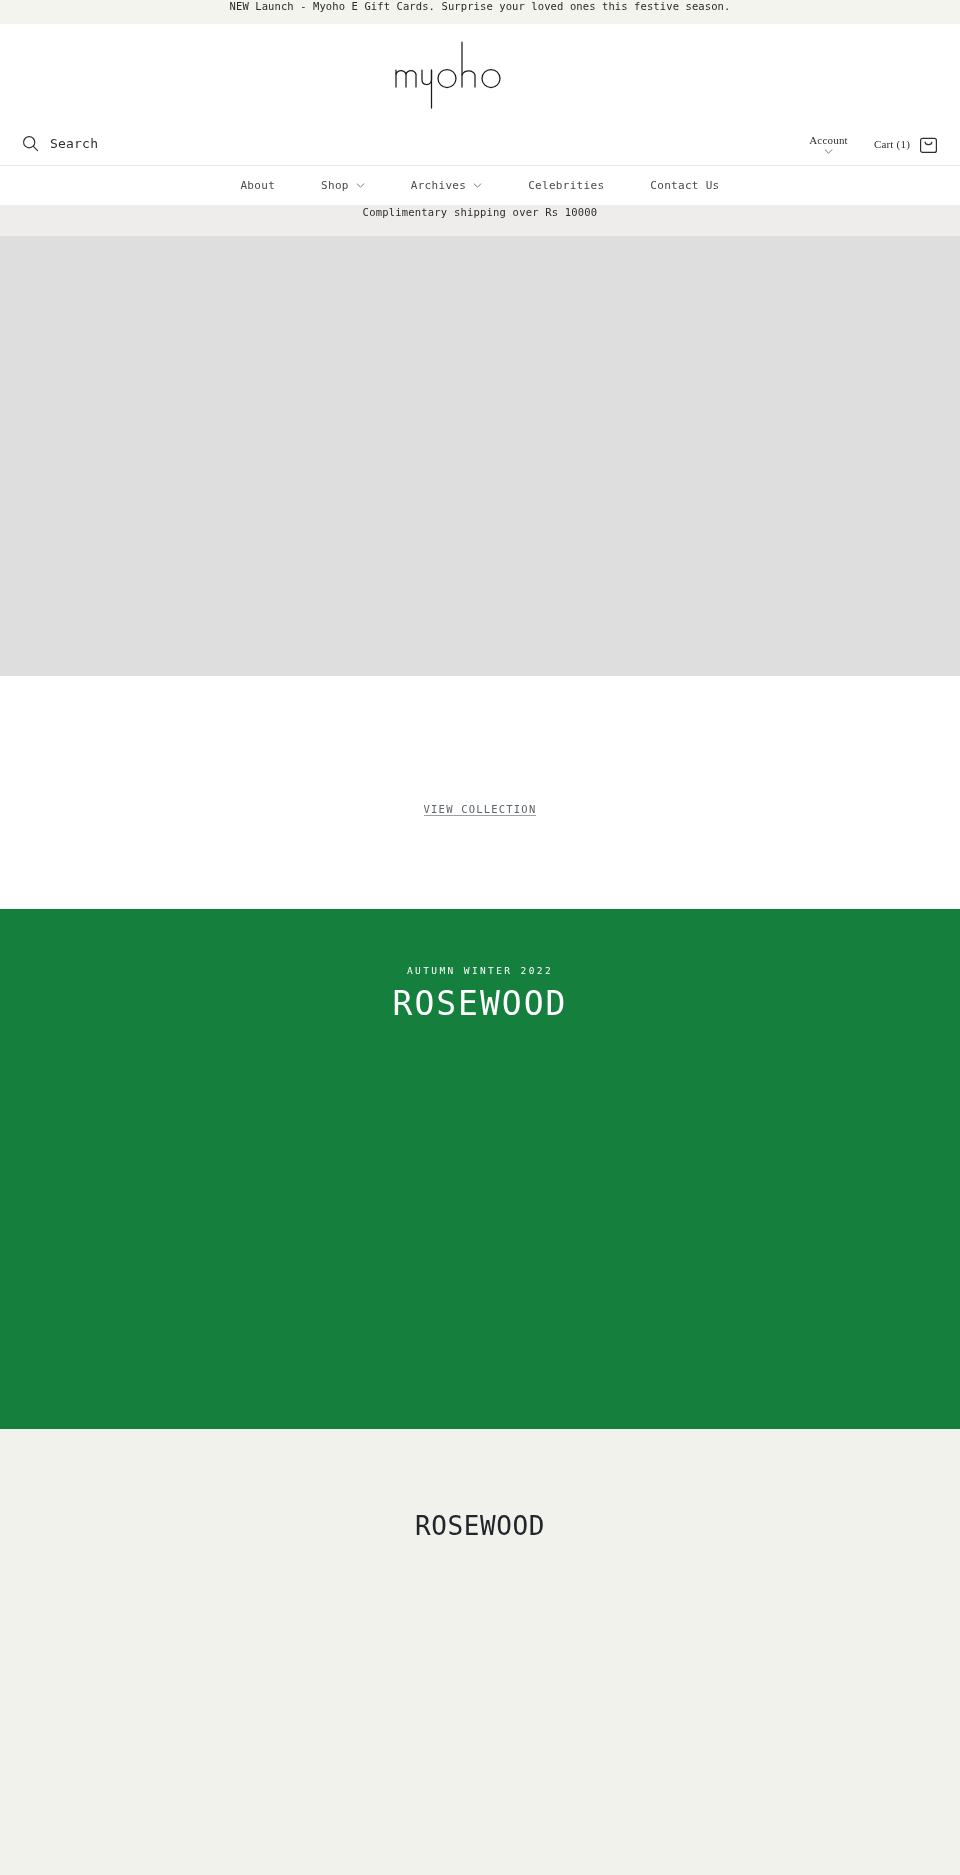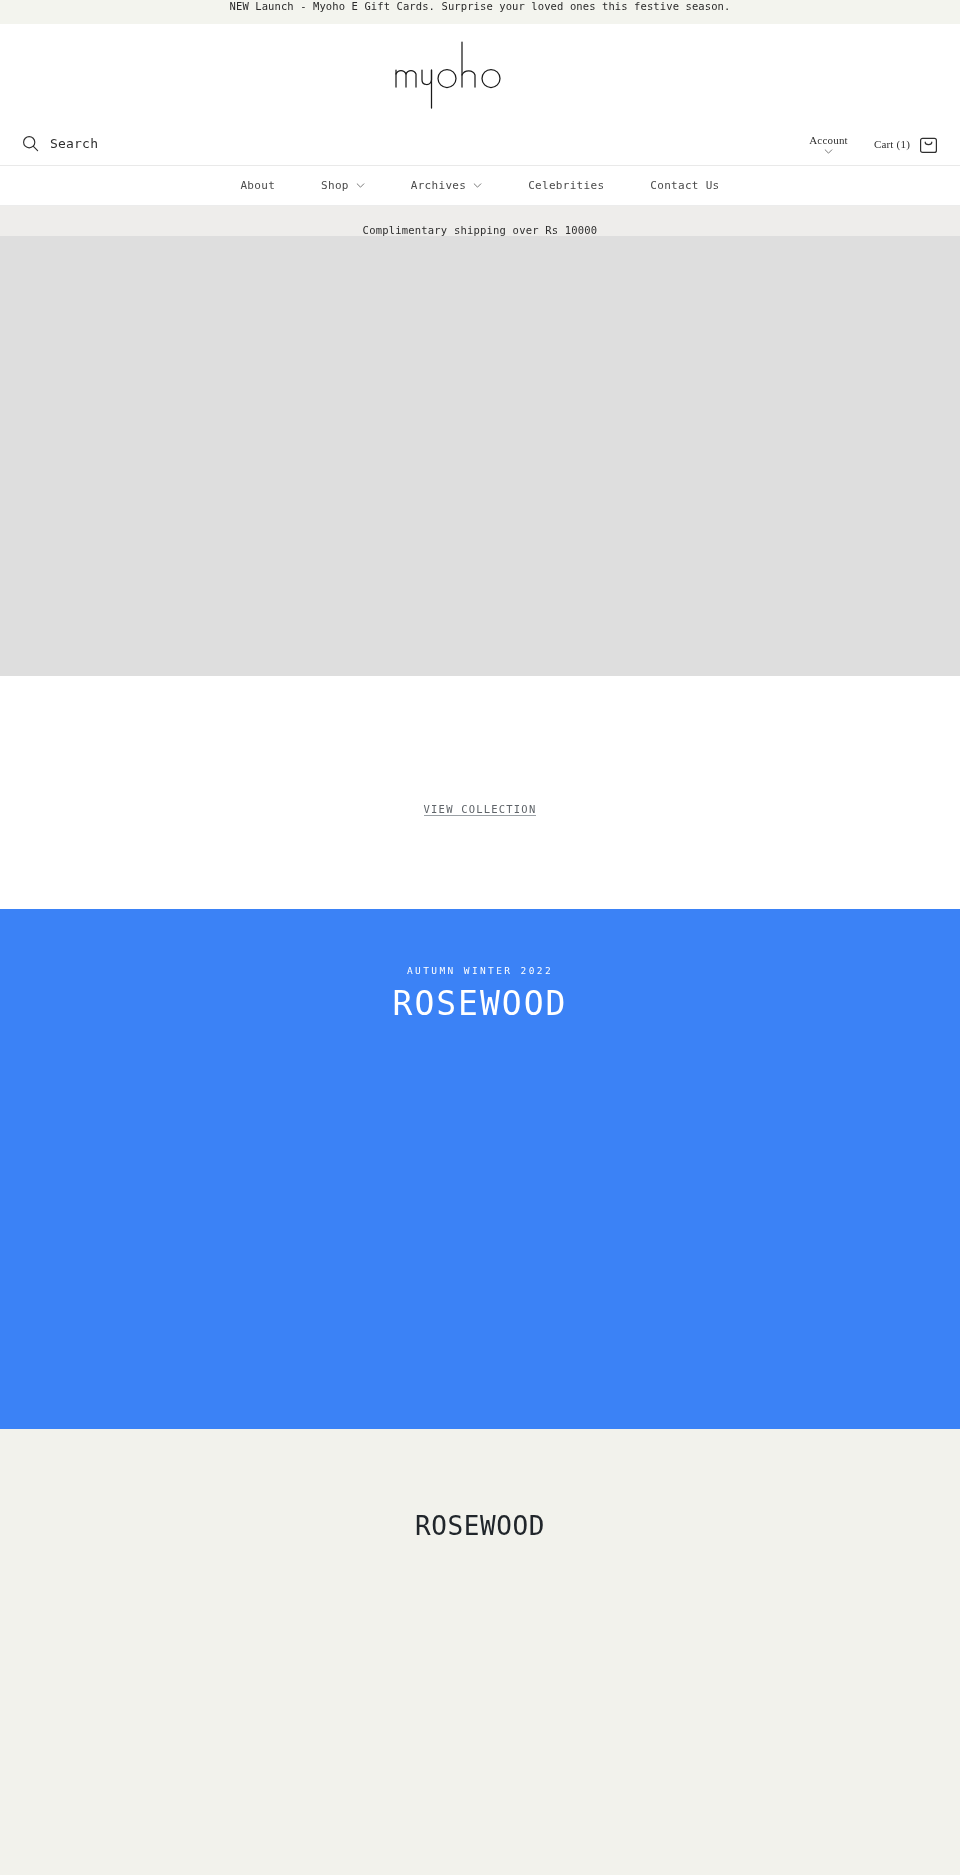--- a/index.html
+++ b/index.html
@@ -81,21 +81,21 @@
     font-size:11px; color:#4a4a4a; letter-spacing:0.3px;
     cursor:pointer;
     text-decoration:none;
   }
   .nav-caret { width:9px; height:5px; display:block; }
 
   
   .ship {
     background:#eeedeb;
     height:30px;
-    display:flex; align-items:flex-end; justify-content:center;
+    display:flex; align-items:flex-start; justify-content:center;
   }
   .ship-text { font-size:10.5px; color:#2e2e2e; letter-spacing:0.2px; }
 
   
   .hero-a { background:#dedede; height:440px; width:100%; }
 
   
   .bloom {
     background:#ffffff;
     padding:82px 0 92px;
@@ -118,21 +118,21 @@
     font-size:10.5px; color:#5f6469;
     letter-spacing:1.2px;
     border-bottom:1px solid #9aa0a5;
     padding-bottom:0;
     text-decoration:none;
     cursor:pointer;
   }
 
   
   .hero-b {
-    background:#3b82f6;
+    background:#15803d;
     height:520px;
     position:relative;
   }
   .hero-b-inner {
     position:absolute; top:56px; left:0; right:0;
     text-align:center;
   }
   .hero-b-eyebrow {
     font-size:9.5px; color:#ffffff; letter-spacing:2.4px;
   }

